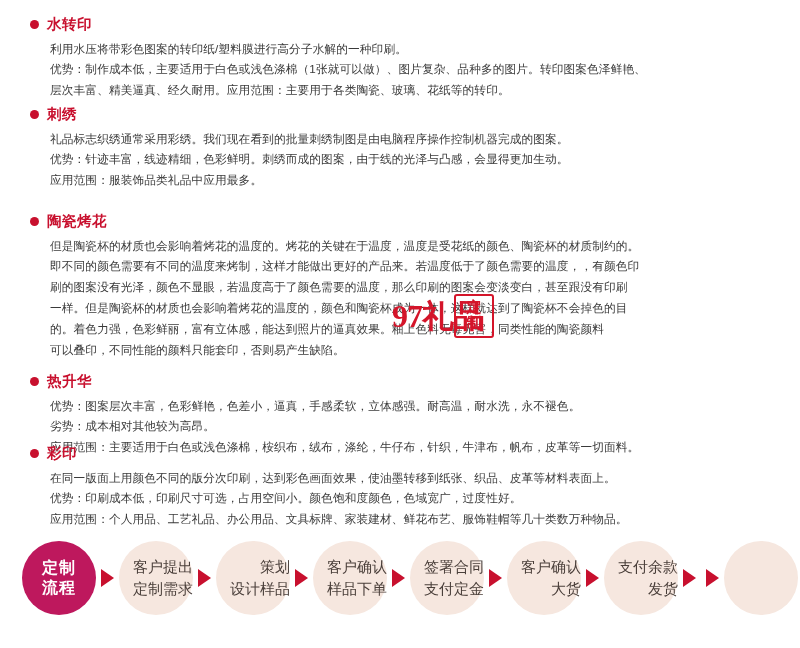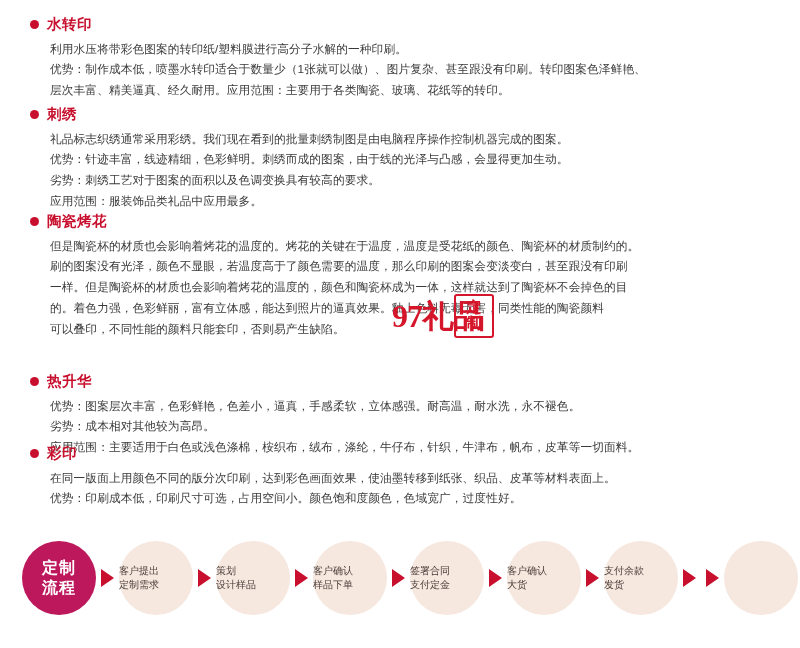--- a/index.html
+++ b/index.html
@@ -115,23 +115,23 @@
     flex: 0 0 auto;
     letter-spacing: 1px;
   }
   .flow-step {
     width: 74px; height: 74px;
     border-radius: 50%;
     background: #f6e7df;
     color: #4a3f3a;
     display: flex;
     flex-direction: column;
-    align-items: flex-start;
+    align-items: flex-end;
     justify-content: center;
-    font-size: 10px;
+    font-size: 15px;
     line-height: 1.45;
     flex: 0 0 auto;
     text-align: center;
   }
   .arrow {
     width: 0; height: 0;
     border-top: 9px solid transparent;
     border-bottom: 9px solid transparent;
     border-left: 13px solid #c8102e;
     flex: 0 0 auto;
@@ -143,45 +143,45 @@
 
 <div class="page">
 
   <div class="s1 section">
     <div class="sec-head">
       <span class="bullet"></span>
       <span class="sec-title">水转印</span>
     </div>
     <div class="body-text">
       <p>利用水压将带彩色图案的转印纸/塑料膜进行高分子水解的一种印刷。</p>
-      <p>优势：制作成本低，喷墨水转印适合于数量少（1张就可以做）、图片复杂、甚至跟没有印刷。转印图案色泽鲜艳、</p>
+      <p>优势：制作成本低，主要适用于白色或浅色涤棉（1张就可以做）、图片复杂、品种多的图片。转印图案色泽鲜艳、</p>
       <p>层次丰富、精美逼真、经久耐用。应用范围：主要用于各类陶瓷、玻璃、花纸等的转印。</p>
     </div>
   </div>
 
   <div class="s2 section">
     <div class="sec-head">
       <span class="bullet"></span>
       <span class="sec-title">刺绣</span>
     </div>
     <div class="body-text">
       <p>礼品标志织绣通常采用彩绣。我们现在看到的批量刺绣制图是由电脑程序操作控制机器完成的图案。</p>
       <p>优势：针迹丰富，线迹精细，色彩鲜明。刺绣而成的图案，由于线的光泽与凸感，会显得更加生动。</p>
-      <p>劣势：刺绣工艺对于图案的面积以及色调变换具有较高的要求。</p>
       <p>应用范围：服装饰品类礼品中应用最多。</p>
     </div>
   </div>
 
   <div class="s3 section">
     <div class="sec-head">
       <span class="bullet"></span>
       <span class="sec-title">陶瓷烤花</span>
     </div>
     <div class="body-text">
       <p>但是陶瓷杯的材质也会影响着烤花的温度的。烤花的关键在于温度，温度是受花纸的颜色、陶瓷杯的材质制约的。</p>
+      <p>即不同的颜色需要有不同的温度来烤制，这样才能做出更好的产品来。若温度低于了颜色需要的温度，，有颜色印</p>
       <p>刷的图案没有光泽，颜色不显眼，若温度高于了颜色需要的温度，那么印刷的图案会变淡变白，甚至跟没有印刷</p>
       <p>一样。但是陶瓷杯的材质也会影响着烤花的温度的，颜色和陶瓷杯成为一体，这样就达到了陶瓷杯不会掉色的目</p>
       <p>的。着色力强，色彩鲜丽，富有立体感，能达到照片的逼真效果。釉上色料无毒无害，同类性能的陶瓷颜料</p>
       <p>可以叠印，不同性能的颜料只能套印，否则易产生缺陷。</p>
     </div>
   </div>
 
   <div class="s4 section">
     <div class="sec-head">
       <span class="bullet"></span>
@@ -195,20 +195,21 @@
   </div>
 
   <div class="s5 section">
     <div class="sec-head">
       <span class="bullet"></span>
       <span class="sec-title">彩印</span>
     </div>
     <div class="body-text">
       <p>在同一版面上用颜色不同的版分次印刷，达到彩色画面效果，使油墨转移到纸张、织品、皮革等材料表面上。</p>
       <p>优势：印刷成本低，印刷尺寸可选，占用空间小。颜色饱和度颜色，色域宽广，过度性好。</p>
+      <p>应用范围：个人用品、工艺礼品、办公用品、文具标牌、家装建材、鲜花布艺、服饰鞋帽等几十类数万种物品。</p>
     </div>
   </div>
 
   <div class="watermark">
     <div class="wm-text">97礼品</div>
     <div class="wm-box">
       <div>定</div>
       <div>制</div>
     </div>
   </div>

